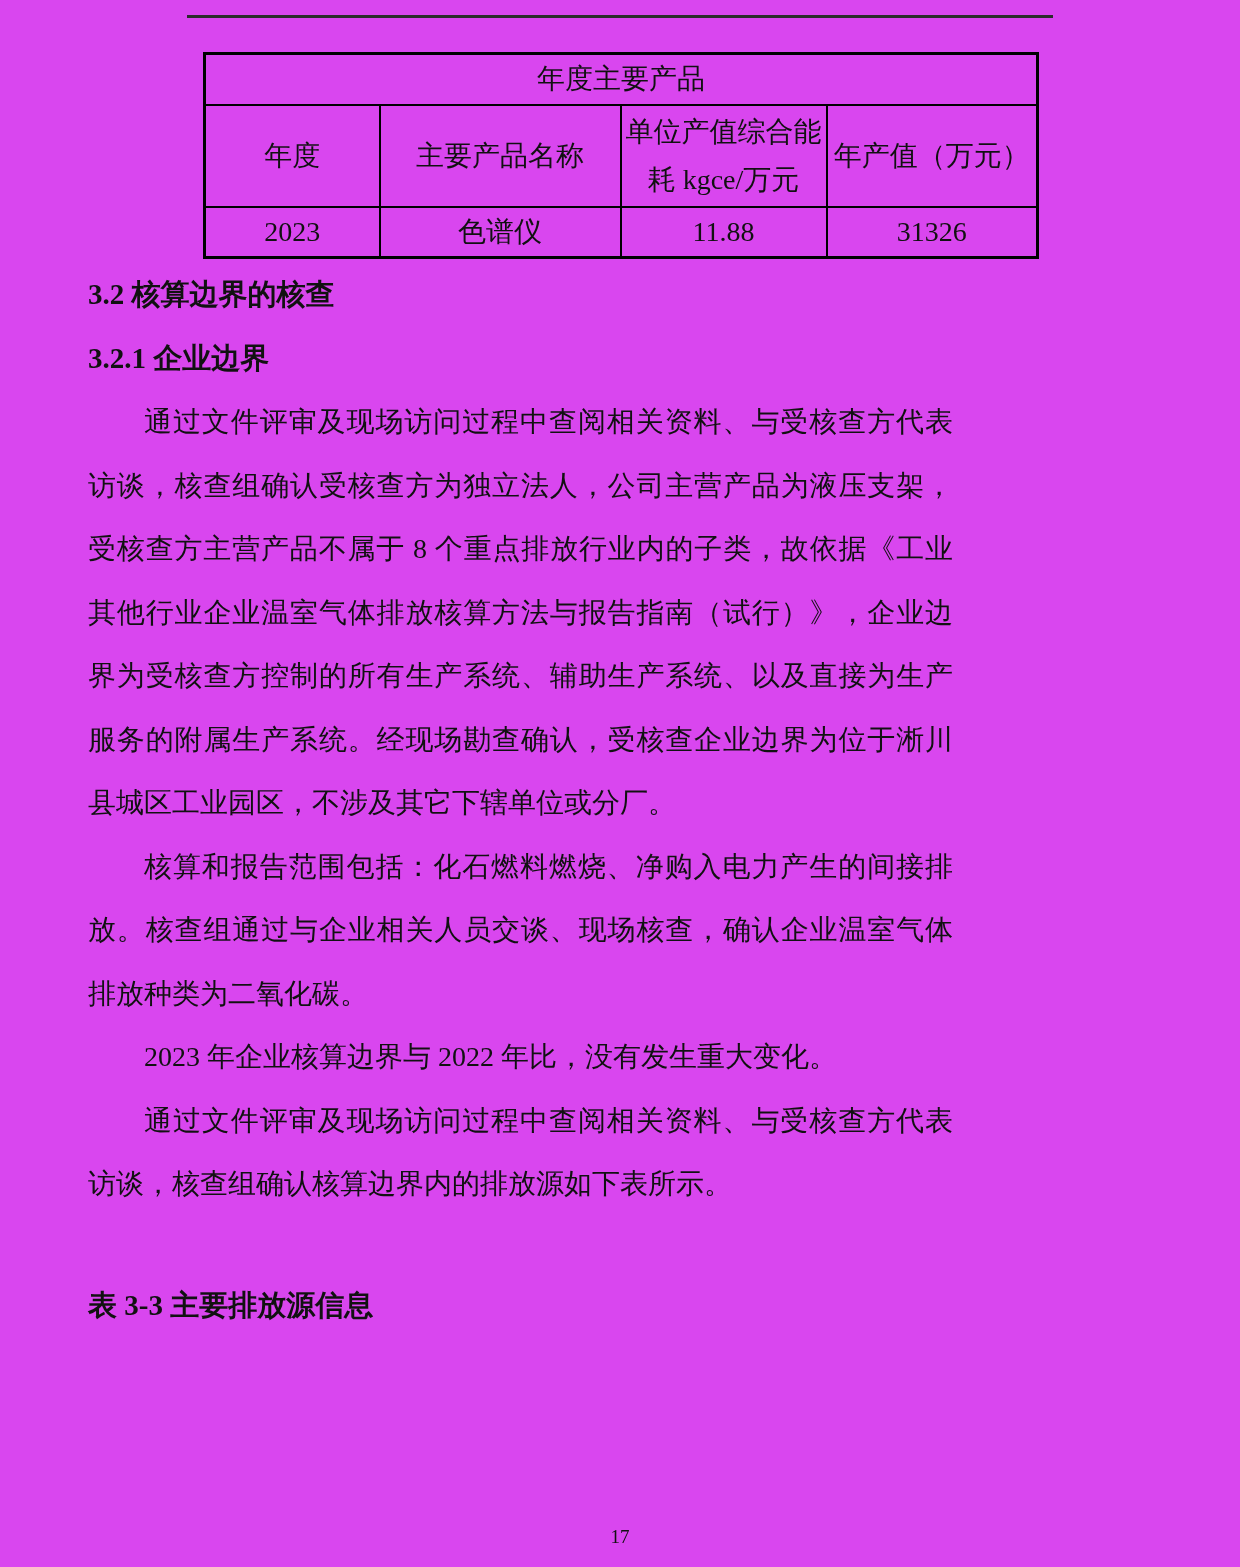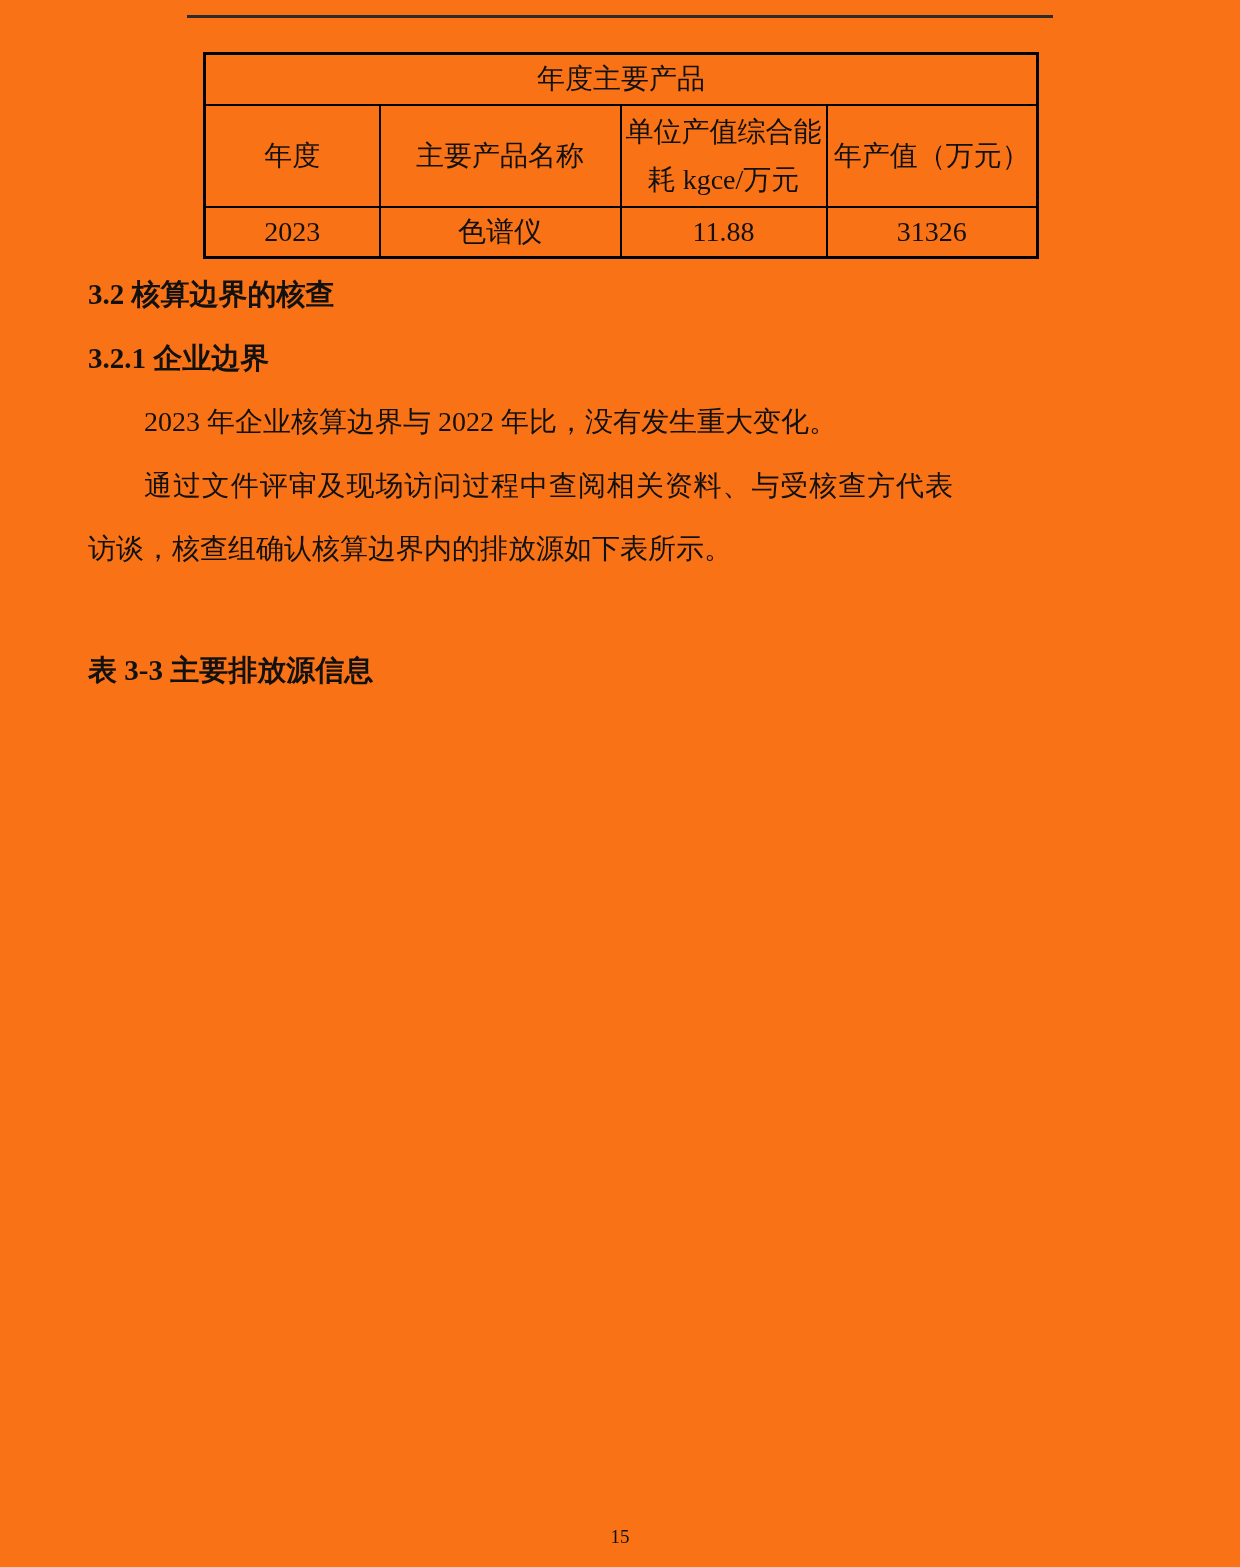--- a/index.html
+++ b/index.html
@@ -1,20 +1,20 @@
 <!DOCTYPE html>
 <html><head>
 <meta charset="utf-8">
 <style>
   html, body { margin: 0; padding: 0; background: #ffffff; }
   .page {
     position: relative;
     width: 1240px;
     height: 1567px;
-    background: #f97316;
+    background: #d946ef;
     color: #111111;
     font-family: "Liberation Serif", "DejaVu Serif", serif;
     overflow: hidden;
   }
   .top-rule {
     margin: 15px 187px 0 187px;
     height: 3px;
     background: #2b2b2b;
   }
   table.products-table {
@@ -104,20 +104,22 @@
         <td>色谱仪</td>
         <td>11.88</td>
         <td>31326</td>
       </tr>
     </tbody>
   </table>
 
   <div class="content">
     <h2 class="doc-h2">3.2 核算边界的核查</h2>
     <h3 class="doc-h3">3.2.1 企业边界</h3>
+    <p class="doc-p">通过文件评审及现场访问过程中查阅相关资料、与受核查方代表访谈，核查组确认受核查方为独立法人，公司主营产品为液压支架，受核查方主营产品不属于 8 个重点排放行业内的子类，故依据《工业其他行业企业温室气体排放核算方法与报告指南（试行）》，企业边界为受核查方控制的所有生产系统、辅助生产系统、以及直接为生产服务的附属生产系统。经现场勘查确认，受核查企业边界为位于淅川县城区工业园区，不涉及其它下辖单位或分厂。</p>
+    <p class="doc-p">核算和报告范围包括：化石燃料燃烧、净购入电力产生的间接排放。核查组通过与企业相关人员交谈、现场核查，确认企业温室气体排放种类为二氧化碳。</p>
     <p class="doc-p">2023 年企业核算边界与 2022 年比，没有发生重大变化。</p>
     <p class="doc-p">通过文件评审及现场访问过程中查阅相关资料、与受核查方代表访谈，核查组确认核算边界内的排放源如下表所示。</p>
     <div class="table-caption">表 3-3 主要排放源信息</div>
   </div>
 
-  <div class="page-number">15</div>
+  <div class="page-number">17</div>
 
 </div>
 
 </body></html>

